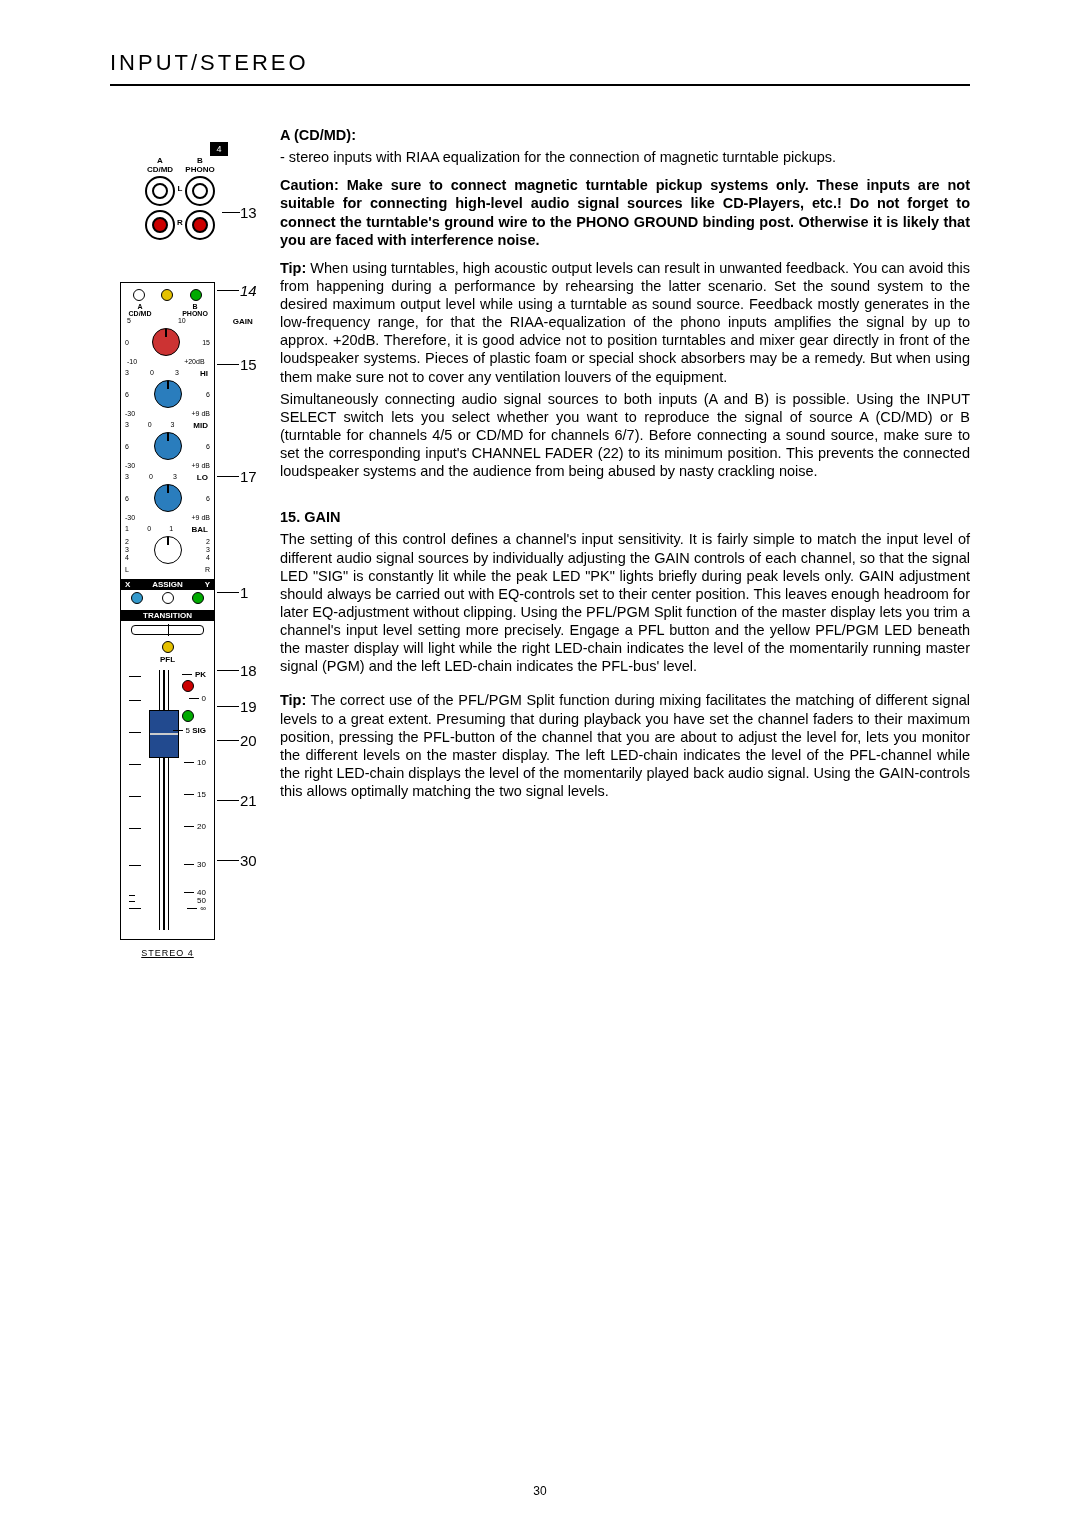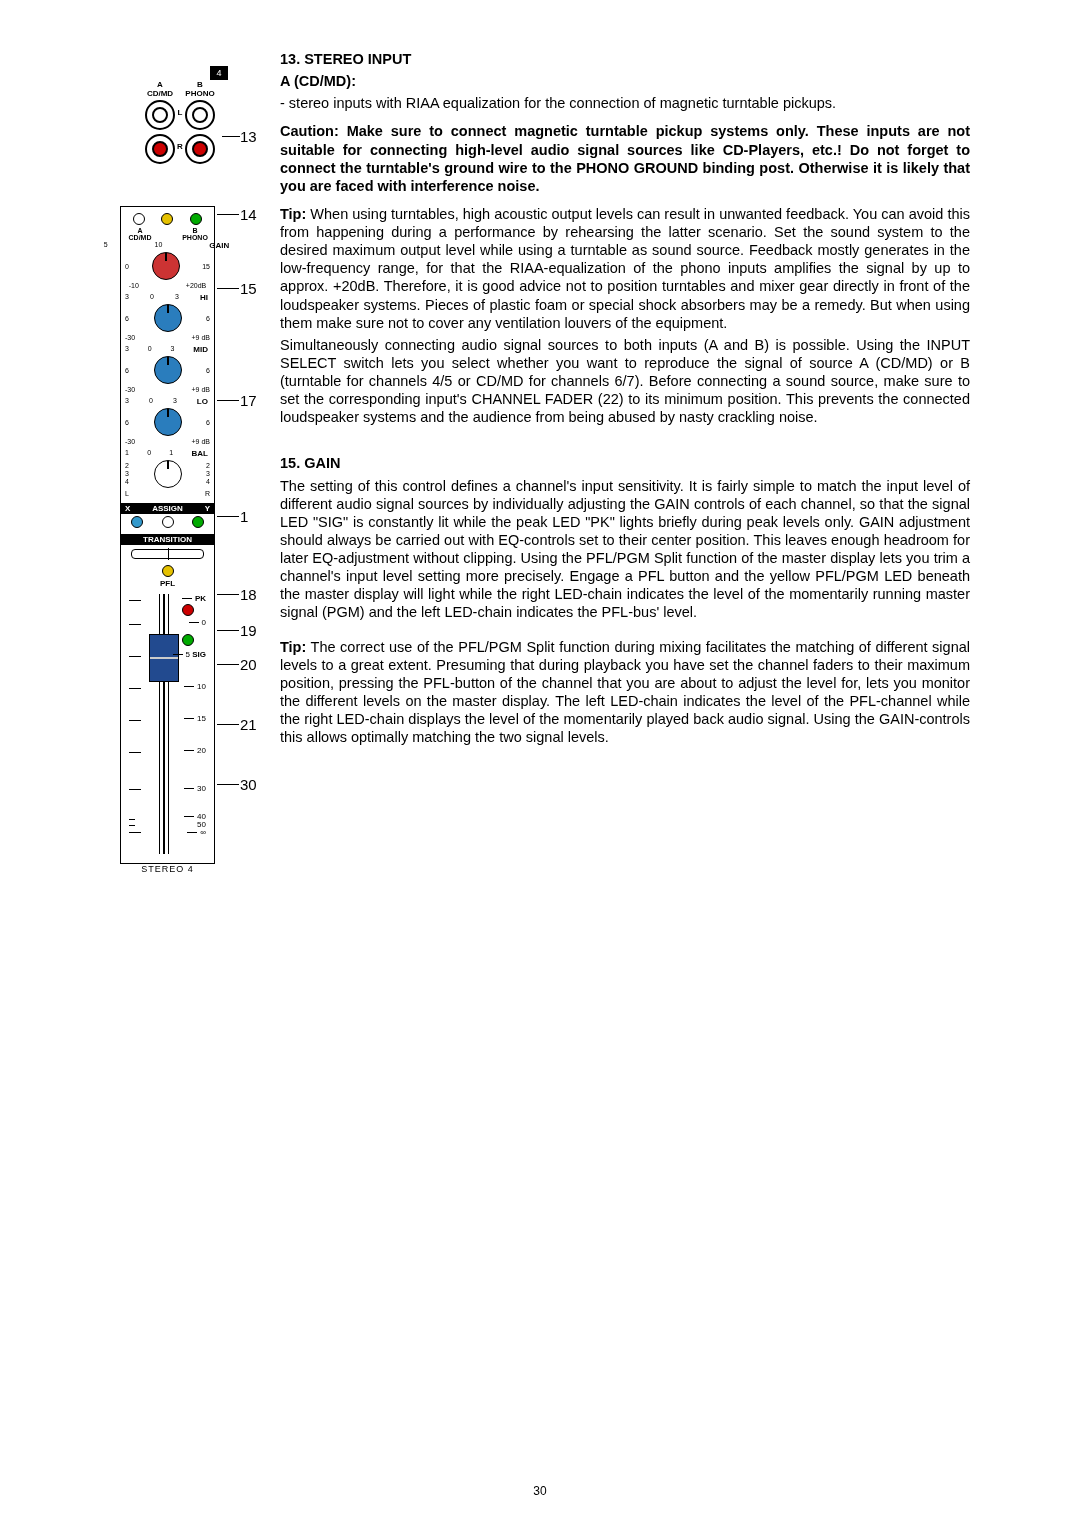--- a/index.html
+++ b/index.html
@@ -124,21 +124,21 @@
     width: 26px; height: 26px; border: 1px solid #000; border-radius: 50%;
     margin: 2px auto; position: relative;
     display: flex; align-items: flex-start; justify-content: center;
   }
   .knob .mark {
     width: 2px; height: 8px; background: #000;
   }
   .knob.bluek { background: #2a7dbd; }
   .knob.redk { background: #c33; }
   .knob.whitek { background: #fff; }
-  .scale { display:flex; justify-content: center; font-size:7px; padding:0 2px;gap:47px;}
+  .scale { display:flex; justify-content: flex-start; font-size:7px; padding:0 2px;gap:47px;}
   .klabel { font-size:8px; font-weight:bold; text-align:right; padding-right:2px; }
   .knobblock { margin-bottom:4px; position:relative; }
   .callout {
     position: absolute;
     font-size: 15px;
     left: 130px;
   }
   .calloutline {
     position: absolute;
     height: 1px; background: #000;
@@ -187,32 +187,33 @@
   .faderscale .tick::before{
     content:""; display:inline-block; width:10px; height:1px; background:#000; vertical-align:middle; margin-right:3px;
   }
   .faderscaleL {
     position:absolute; left:4px; top:0; bottom:0; width:20px;
   }
   .faderscaleL .tk{
     position:absolute; width:12px; height:1px; background:#000;
   }
   .striplabel {
-    text-align:center; font-size:9px; letter-spacing:1px; 
+    text-align:center; font-size:9px; letter-spacing:1px; margin-top:8px;text-decoration:underline;
   }
   .stripline {
     border-left:1px solid #000; border-right:1px solid #000; border-bottom:1px solid #000;
     height: 10px; margin-top: -1px;
   }
   .eqscale { display:flex; justify-content:space-between; font-size:7px; }
 </style>
 </head>
 <body>
 
 <div class="page">
+  <div class="pageheader">INPUT/STEREO</div>
 
   <div class="content">
 
     <div class="leftcol">
 
       <div class="jackpanel diag">
         <div class="badge4">4</div>
         <div class="jackrow">
           <div style="width:40px">
             <div class="jacklabel">A</div>
@@ -424,21 +425,21 @@
               <div class="tick" style="top:190px;">30</div>
               <div class="tick" style="top:218px;">40</div>
               <div style="top:226px; right:4px;">50</div>
               <div class="tick" style="top:234px;">∞</div>
             </div>
           </div>
         </div>
         <div class="stripline"></div>
         <div class="striplabel">STEREO 4</div>
 
-        <div class="callout" style="top:0px; left:120px;">14</div>
+        <div class="callout" style="top:0px; left:120px;font-style:italic;">14</div>
         <div class="calloutline" style="top:8px; left:97px; width:22px;"></div>
         <div class="callout" style="top:74px; left:120px;">15</div>
         <div class="calloutline" style="top:82px; left:97px; width:22px;"></div>
         <div class="callout" style="top:186px; left:120px;">17</div>
         <div class="calloutline" style="top:194px; left:97px; width:22px;"></div>
         <div class="callout" style="top:302px; left:120px;">1</div>
         <div class="calloutline" style="top:310px; left:97px; width:22px;"></div>
         <div class="callout" style="top:380px; left:120px;">18</div>
         <div class="calloutline" style="top:388px; left:97px; width:22px;"></div>
         <div class="callout" style="top:416px; left:120px;">19</div>
@@ -448,21 +449,20 @@
         <div class="callout" style="top:510px; left:120px;">21</div>
         <div class="calloutline" style="top:518px; left:97px; width:22px;"></div>
         <div class="callout" style="top:570px; left:120px;">30</div>
         <div class="calloutline" style="top:578px; left:97px; width:22px;"></div>
       </div>
 
     </div>
 
     <div class="rightcol">
 
-      <p class="hdr">13. STEREO INPUT</p>
       <p class="sub">A (CD/MD):</p>
 
       <p>- stereo inputs with RIAA equalization for the connection of magnetic turntable pickups.</p>
 
       <p class="sub" style="margin-top:10px;">Caution: Make sure to connect magnetic turntable pickup systems only. These inputs are not suitable for connecting high-level audio signal sources like CD-Players, etc.! Do not forget to connect the turntable's ground wire to the PHONO GROUND binding post. Otherwise it is likely that you are faced with interference noise.</p>
 
       <p style="margin-top:10px;">
         <span class="sub">Tip:</span><span> When using turntables, high acoustic output levels can result in unwanted feedback. You can avoid this from happening during a performance by rehearsing the latter scenario. Set the sound system to the desired maximum output level while using a turntable as sound source. Feedback mostly generates in the low-frequency range, for that the RIAA-equalization of the phono inputs amplifies the signal by up to approx. +20dB. Therefore, it is good advice not to position turntables and mixer gear directly in front of the loudspeaker systems. Pieces of plastic foam or special shock absorbers may be a remedy. But when using them make sure not to cover any ventilation louvers of the equipment.</span>
       </p>
 

